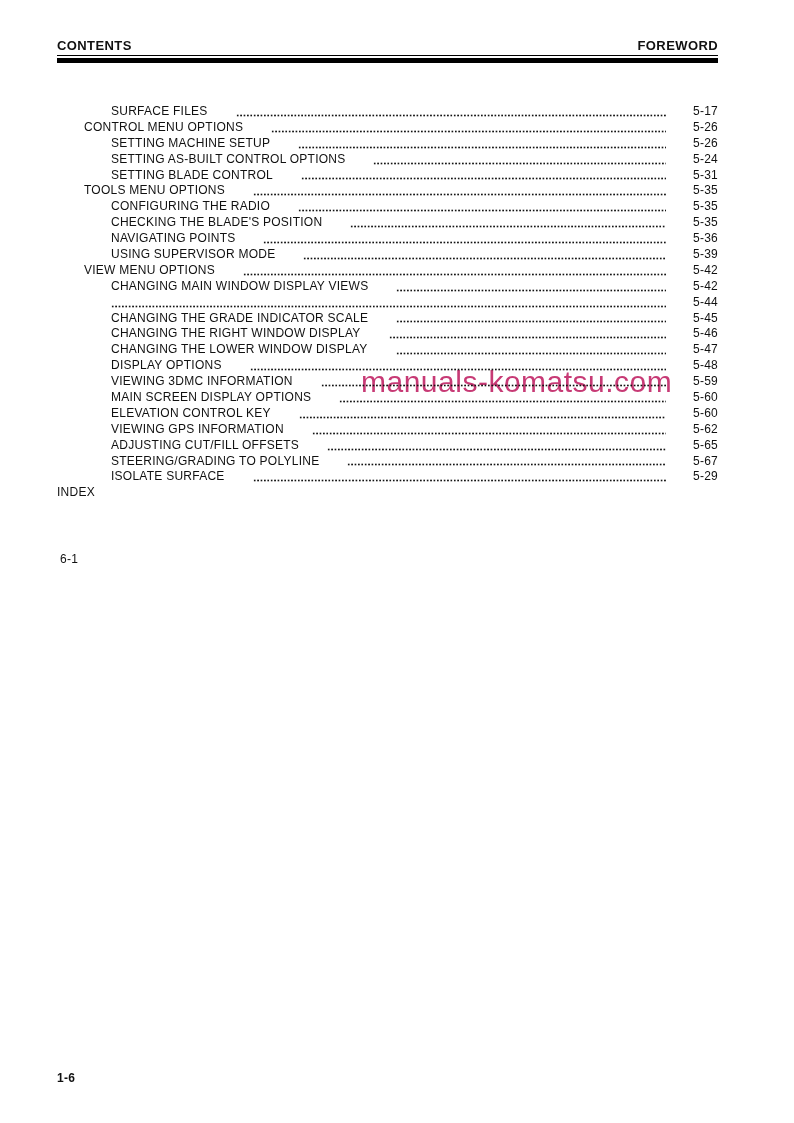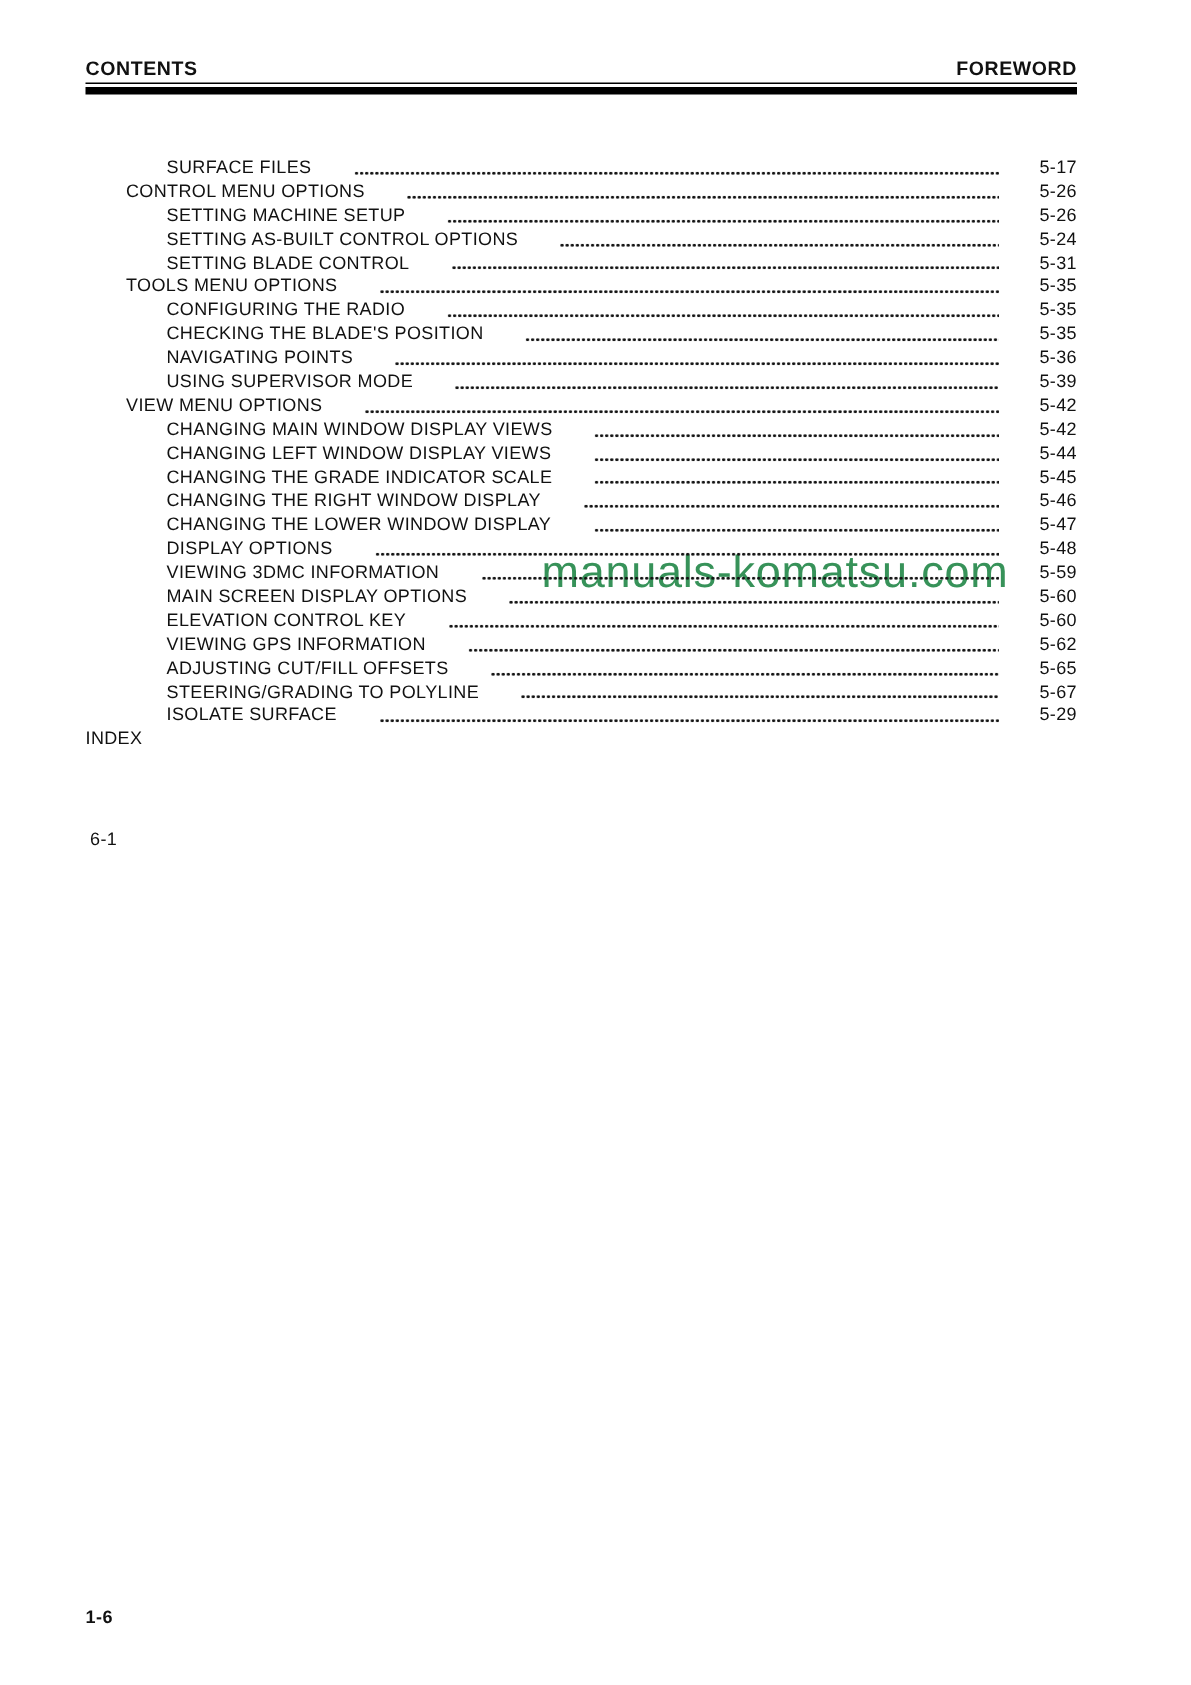--- a/index.html
+++ b/index.html
@@ -70,21 +70,21 @@
   .toc-page { padding-left: 3px; }
 
   
   .watermark {
     position: absolute;
     left: 361px;
     top: 365px;
     z-index: 0;
     font-size: 30px;
     letter-spacing: 0.5px;
-    color: #15803d;
+    color: #be185d;
     opacity: 0.85;
     white-space: nowrap;
   }
 
   
   .footer {
     position: absolute;
     left: 57px;
     top: 1071px;
     font-size: 12px;
@@ -161,21 +161,20 @@
       <span class="toc-label">VIEW MENU OPTIONS</span>
       <span class="toc-leader"></span>
       <span class="toc-page">5-42</span>
     </div>
     <div class="toc-row lvl2">
       <span class="toc-label">CHANGING MAIN WINDOW DISPLAY VIEWS</span>
       <span class="toc-leader"></span>
       <span class="toc-page">5-42</span>
     </div>
     <div class="toc-row lvl2">
-      <span class="toc-label">CHANGING LEFT WINDOW DISPLAY VIEWS</span>
       <span class="toc-leader"></span>
       <span class="toc-page">5-44</span>
     </div>
     <div class="toc-row lvl2">
       <span class="toc-label">CHANGING THE GRADE INDICATOR SCALE</span>
       <span class="toc-leader"></span>
       <span class="toc-page">5-45</span>
     </div>
     <div class="toc-row lvl2">
       <span class="toc-label">CHANGING THE RIGHT WINDOW DISPLAY</span>

